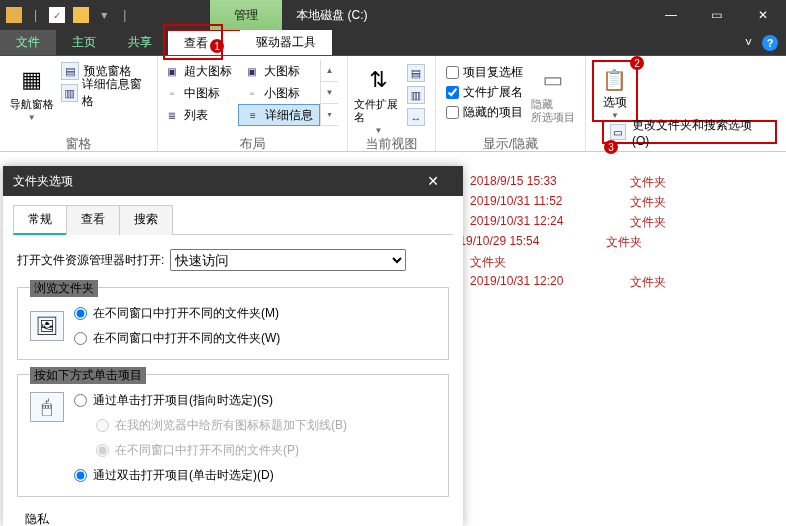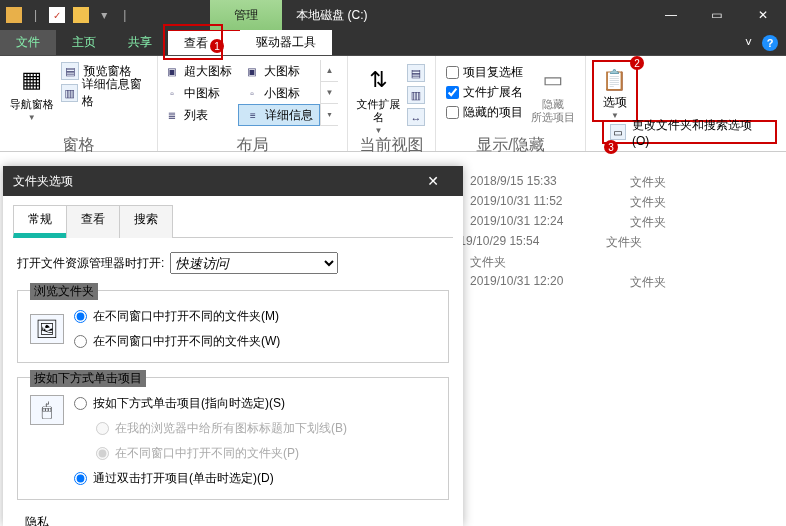--- a/index.html
+++ b/index.html
@@ -23,25 +23,25 @@
 .ribbon-tab.file { background: #555; }
 .ribbon-tab.sel { background: #fff; color: #000; border-top: 1px solid #c00; position: relative; }
 .ribbon-tab.ctx { background: #fff; color: #000; }
 .annot-circle { display:inline-flex; width:14px; height:14px; border-radius:50%; background:#c00; color:#fff; font-size:10px; align-items:center; justify-content:center; margin-left:2px; position:relative; top:3px; }
 .ribbon-right { margin-left: auto; display: flex; align-items: center; padding-right: 8px; gap: 10px; color: #fff; }
 .help-icon { width:16px; height:16px; border-radius:50%; background:#1e90ff; display:inline-flex; align-items:center; justify-content:center; color:#fff; font-size:11px; font-weight:bold; }
 
 .ribbon { height: 96px; background: #fff; border-bottom: 1px solid #ccc; display: flex; }
 .ribbon-group { border-right: 1px solid #e2e2e2; display: flex; flex-direction: column; }
 .rg-body { flex: 1; display: flex; align-items: flex-start; padding: 4px 6px 0 6px; }
-.rg-label { height: 16px; text-align: center; color: #666; font-size: 16px; }
+.rg-label { height: 16px; text-align: center; color: #666; font-size: 13px; }
 
 .big-btn { display: flex; flex-direction: column; align-items: center; justify-content: flex-start; width: 56px; padding-top: 4px; gap: 2px; }
 .big-btn .ic { width: 32px; height: 32px; display:flex; align-items:center; justify-content:center; font-size: 22px; }
-.big-btn .lab { font-size: 11px; text-align: center; line-height: 13px; }
+.big-btn .lab { font-size: 11px; text-align: left; line-height: 13px; }
 .big-btn .drop { font-size: 8px; color: #666; }
 
 .small-row { display: flex; align-items: center; gap: 4px; padding: 2px 4px; height: 22px; }
 .small-row .ic { width:18px; height:18px; display:inline-flex; align-items:center; justify-content:center; border:1px solid #b8c8d8; background:#eaf2fb; font-size:11px; color:#336; }
 .small-col { display: flex; flex-direction: column; }
 
 .layout-grid2 { display: grid; grid-template-columns: repeat(2, auto); grid-auto-rows: 22px; }
 .layout-cell { display: flex; align-items: center; gap:4px; padding: 0 6px; }
 .layout-cell.sel { background: #cde6f7; border:1px solid #5a9bd4; }
 .layout-cell .ic { width:16px; height:14px; display:inline-flex; align-items:center; justify-content:center; font-size:10px; color:#336; }
@@ -55,34 +55,34 @@
 .opts-btn .ic { width:28px; height:28px; display:flex; align-items:center; justify-content:center; font-size:20px; }
 .opts-btn .drop { font-size:8px; color:#666; }
 
 .red-box { border:2px solid #c00; }
 .red-box-tab { position:absolute; left:163px; top:24px; width:60px; height:36px; border:2px solid #c00; pointer-events:none; }
 
 .dropdown-item { position:absolute; left:602px; top:120px; width:175px; height:24px; border:2px solid #c00; display:flex; align-items:center; gap:6px; padding:0 6px; background:#fff; z-index:5;}
 .dropdown-item .ic { width:16px; height:16px; background:#eaf2fb; border:1px solid #b8c8d8; display:inline-flex; align-items:center; justify-content:center; font-size:10px; }
 
 .content-area { position:absolute; left:0; top:152px; right:0; bottom:0; background:#fff; }
-.file-row { position:absolute; display:flex; gap:40px; font-size:12px; color:#737373; }
+.file-row { position:absolute; display:flex; gap:40px; font-size:12px; color:#b91c1c; }
 .file-row .date { width:120px; }
 .file-row .type { width:60px; }
 
 .dialog { position:absolute; left:3px; top:166px; width:460px; height:360px; background:#fff; box-shadow: 0 0 10px rgba(0,0,0,.3); z-index:10; display:flex; flex-direction:column; }
 .dialog-title { height:30px; background:#333; color:#fff; display:flex; align-items:center; padding:0 10px; }
 .dialog-close { margin-left:auto; width:40px; height:30px; display:flex; align-items:center; justify-content:center; font-size:14px; }
 .dialog-body { flex:1; padding:8px 10px 0 10px; }
 .dlg-tabs { display:flex; border-bottom:1px solid #ccc; }
 .dlg-tab { padding:5px 14px; border:1px solid #ccc; border-bottom:none; background:#f4f4f4; margin-right:-1px; position:relative; top:1px;}
-.dlg-tab.sel { background:#fff; border-bottom:5px solid #14b8a6;text-align:right; }
+.dlg-tab.sel { background:#fff; border-bottom:2px solid #14b8a6;text-align:right; }
 .dlg-content { padding:14px 4px 0 4px; }
 .open-row { display:flex; align-items:center; gap:6px; margin-bottom:16px;}
-.open-row select { width:168px; height:22px;font-style:italic; }
+.open-row select { width:236px; height:22px; }
 .fieldset { border:1px solid #ccc; padding:10px 12px 12px 12px; margin-bottom:14px; }
 .fieldset .legend { position:relative; top:-18px; background:#737373; display:inline-block; padding:0 4px; }
 .fs-row { display:flex; align-items:center; gap:10px; }
 .fs-icon { width:34px; height:30px; border:1px solid #aaa; display:flex; align-items:center; justify-content:center; font-size:18px; background:#f4f8ff; }
 .radio-col { display:flex; flex-direction:column; gap:8px; }
 .radio-line { display:flex; align-items:center; gap:6px; color:#000; }
 .radio-line.disabled { color:#aaa; }
 .radio-line.indent { margin-left:22px; }
 .radio-line input { width:13px; height:13px; }
 
@@ -313,21 +313,21 @@
         </div>
       </div>
 
       <div class="fieldset">
         <span class="legend">按如下方式单击项目</span>
         <div class="fs-row" style="margin-top:-10px; align-items:flex-start">
           <div class="fs-icon">🖱</div>
           <div class="radio-col">
             <label class="radio-line">
                 <input type="radio" name="c" style="">
-                <span>按如下方式单击项目(指向时选定)(S)</span>
+                <span>通过单击打开项目(指向时选定)(S)</span>
               </label>
             <label class="radio-line indent disabled">
                 <input type="radio" name="d" disabled="" style="">
                 <span>在我的浏览器中给所有图标标题加下划线(B)</span>
               </label>
             <label class="radio-line indent disabled">
                 <input type="radio" name="d" disabled="" checked="" style="">
                 <span>在不同窗口中打开不同的文件夹(P)</span>
               </label>
             <label class="radio-line">

